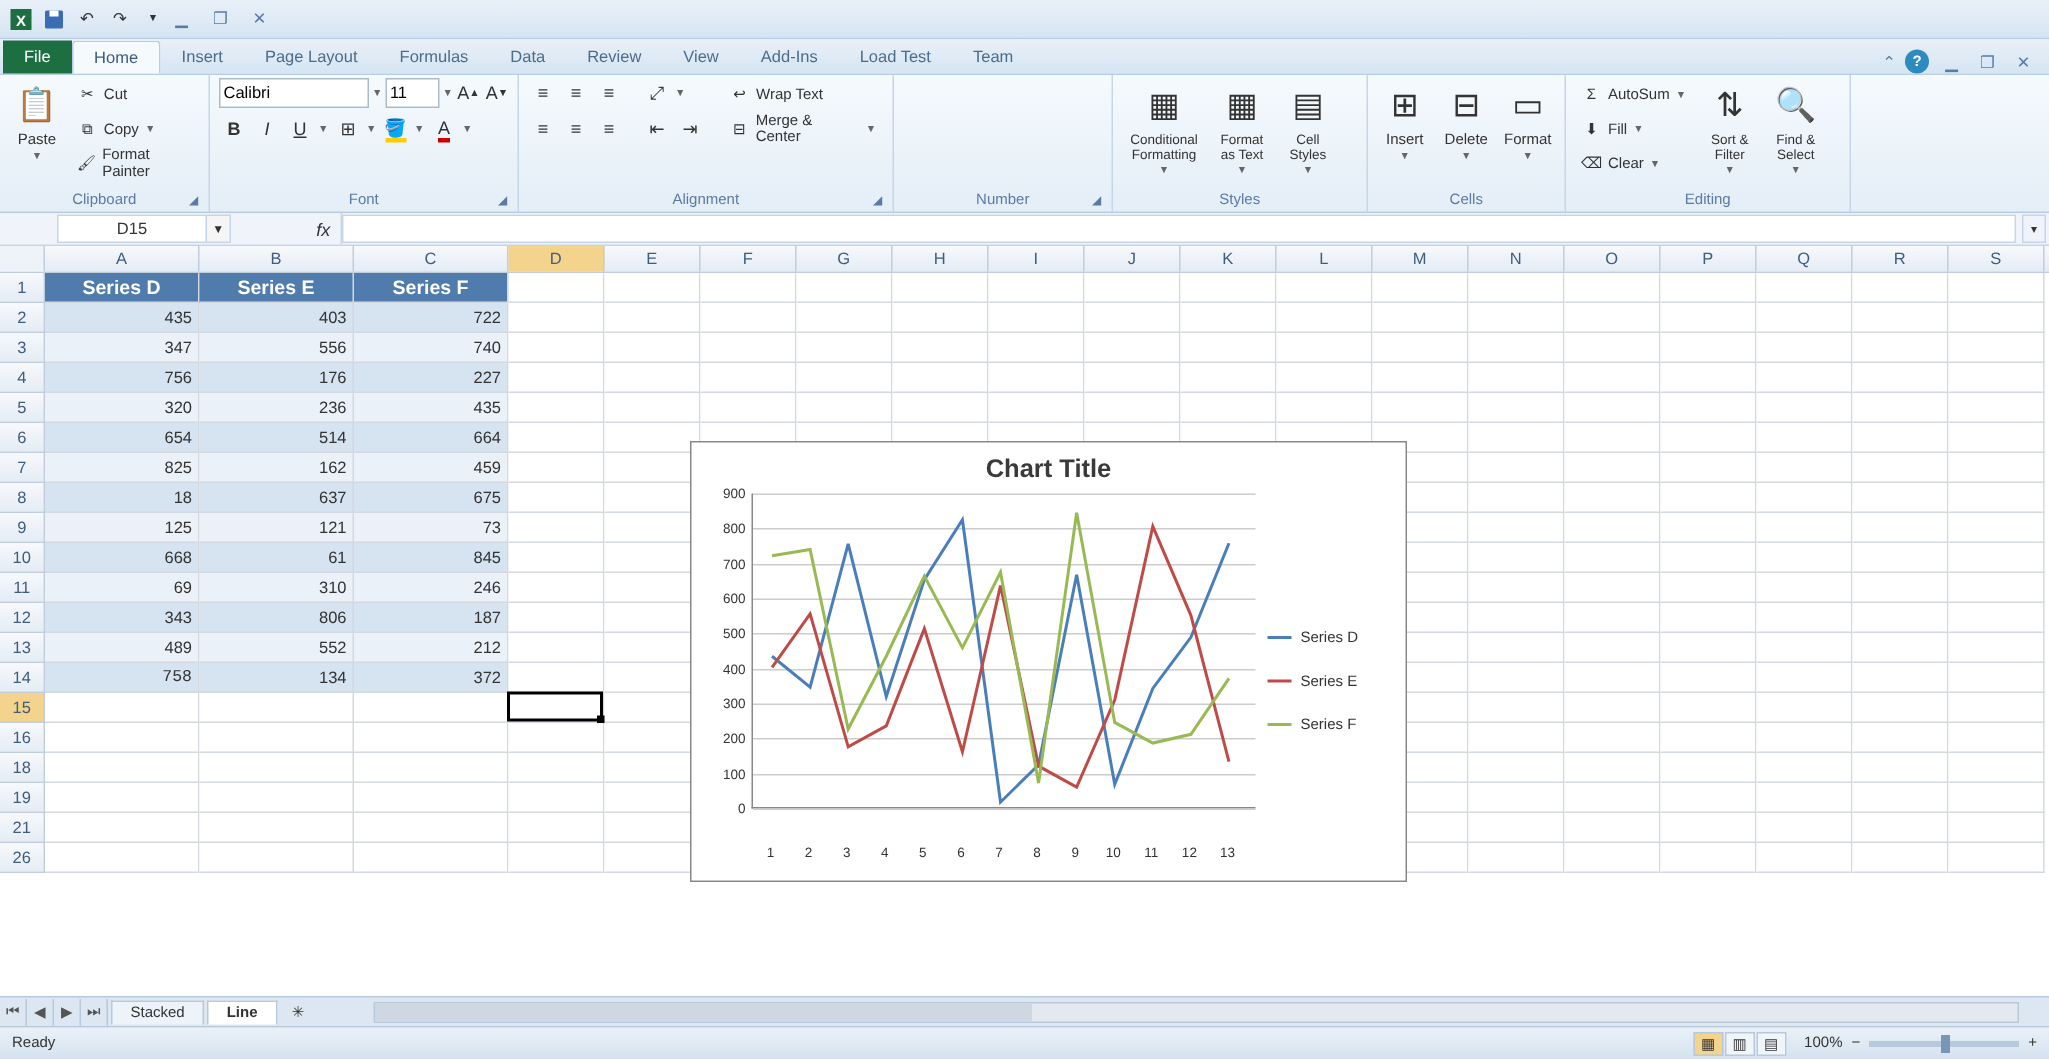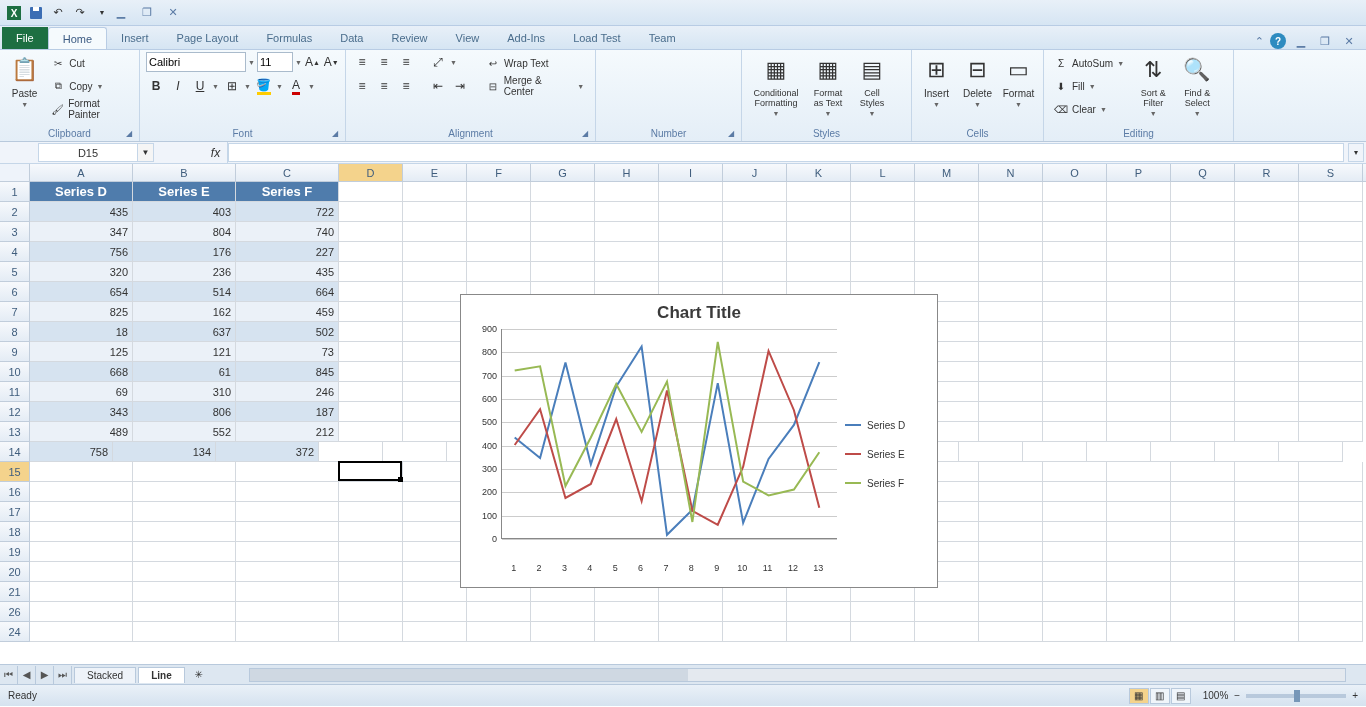--- a/index.html
+++ b/index.html
@@ -420,21 +420,21 @@
         <div class="cell" style="width: 64px;"></div>
         <div class="cell" style="width: 64px;"></div>
         <div class="cell" style="width: 64px;"></div>
         <div class="cell" style="width: 64px;"></div>
         <div class="cell" style="width: 64px;"></div>
         <div class="cell" style="width: 64px;"></div>
       </div>
       <div class="row">
         <div class="row-h">3</div>
         <div class="cell band1" style="width: 103px;">347</div>
-        <div class="cell band1" style="width: 103px;">804</div>
+        <div class="cell band1" style="width: 103px;">556</div>
         <div class="cell band1" style="width: 103px;">740</div>
         <div class="cell" style="width: 64px;"></div>
         <div class="cell" style="width: 64px;"></div>
         <div class="cell" style="width: 64px;"></div>
         <div class="cell" style="width: 64px;"></div>
         <div class="cell" style="width: 64px;"></div>
         <div class="cell" style="width: 64px;"></div>
         <div class="cell" style="width: 64px;"></div>
         <div class="cell" style="width: 64px;"></div>
         <div class="cell" style="width: 64px;"></div>
@@ -531,21 +531,21 @@
         <div class="cell" style="width: 64px;"></div>
         <div class="cell" style="width: 64px;"></div>
         <div class="cell" style="width: 64px;"></div>
         <div class="cell" style="width: 64px;"></div>
         <div class="cell" style="width: 64px;"></div>
       </div>
       <div class="row">
         <div class="row-h">8</div>
         <div class="cell band0" style="width: 103px;">18</div>
         <div class="cell band0" style="width: 103px;">637</div>
-        <div class="cell band0" style="width: 103px;">502</div>
+        <div class="cell band0" style="width: 103px;">675</div>
         <div class="cell" style="width: 64px;"></div>
         <div class="cell" style="width: 64px;"></div>
         <div class="cell" style="width: 64px;"></div>
         <div class="cell" style="width: 64px;"></div>
         <div class="cell" style="width: 64px;"></div>
         <div class="cell" style="width: 64px;"></div>
         <div class="cell" style="width: 64px;"></div>
         <div class="cell" style="width: 64px;"></div>
         <div class="cell" style="width: 64px;"></div>
         <div class="cell" style="width: 64px;"></div>
@@ -661,21 +661,21 @@
         <div class="cell" style="width: 64px;"></div>
         <div class="cell" style="width: 64px;"></div>
         <div class="cell" style="width: 64px;"></div>
         <div class="cell" style="width: 64px;"></div>
         <div class="cell" style="width: 64px;"></div>
         <div class="cell" style="width: 64px;"></div>
         <div class="cell" style="width: 64px;"></div>
       </div>
       <div class="row">
         <div class="row-h">14</div>
-        <div class="cell band0" style="width: 83px;">758</div>
+        <div class="cell band0" style="width: 103px; font-family: Liberation Mono, monospace;">758</div>
         <div class="cell band0" style="width: 103px;">134</div>
         <div class="cell band0" style="width: 103px;">372</div>
         <div class="cell" style="width: 64px;"></div>
         <div class="cell" style="width: 64px;"></div>
         <div class="cell" style="width: 64px;"></div>
         <div class="cell" style="width: 64px;"></div>
         <div class="cell" style="width: 64px;"></div>
         <div class="cell" style="width: 64px;"></div>
         <div class="cell" style="width: 64px;"></div>
         <div class="cell" style="width: 64px;"></div>
@@ -726,42 +726,20 @@
         <div class="cell" style="width: 64px;"></div>
         <div class="cell" style="width: 64px;"></div>
         <div class="cell" style="width: 64px;"></div>
         <div class="cell" style="width: 64px;"></div>
         <div class="cell" style="width: 64px;"></div>
         <div class="cell" style="width: 64px;"></div>
         <div class="cell" style="width: 64px;"></div>
         <div class="cell" style="width: 64px;"></div>
       </div>
       <div class="row">
-        <div class="row-h">17</div>
-        <div class="cell" style="width: 103px;"></div>
-        <div class="cell" style="width: 103px;"></div>
-        <div class="cell" style="width: 103px;"></div>
-        <div class="cell" style="width: 64px;"></div>
-        <div class="cell" style="width: 64px;"></div>
-        <div class="cell" style="width: 64px;"></div>
-        <div class="cell" style="width: 64px;"></div>
-        <div class="cell" style="width: 64px;"></div>
-        <div class="cell" style="width: 64px;"></div>
-        <div class="cell" style="width: 64px;"></div>
-        <div class="cell" style="width: 64px;"></div>
-        <div class="cell" style="width: 64px;"></div>
-        <div class="cell" style="width: 64px;"></div>
-        <div class="cell" style="width: 64px;"></div>
-        <div class="cell" style="width: 64px;"></div>
-        <div class="cell" style="width: 64px;"></div>
-        <div class="cell" style="width: 64px;"></div>
-        <div class="cell" style="width: 64px;"></div>
-        <div class="cell" style="width: 64px;"></div>
-      </div>
-      <div class="row">
         <div class="row-h">18</div>
         <div class="cell" style="width: 103px;"></div>
         <div class="cell" style="width: 103px;"></div>
         <div class="cell" style="width: 103px;"></div>
         <div class="cell" style="width: 64px;"></div>
         <div class="cell" style="width: 64px;"></div>
         <div class="cell" style="width: 64px;"></div>
         <div class="cell" style="width: 64px;"></div>
         <div class="cell" style="width: 64px;"></div>
         <div class="cell" style="width: 64px;"></div>
@@ -792,42 +770,20 @@
         <div class="cell" style="width: 64px;"></div>
         <div class="cell" style="width: 64px;"></div>
         <div class="cell" style="width: 64px;"></div>
         <div class="cell" style="width: 64px;"></div>
         <div class="cell" style="width: 64px;"></div>
         <div class="cell" style="width: 64px;"></div>
         <div class="cell" style="width: 64px;"></div>
         <div class="cell" style="width: 64px;"></div>
       </div>
       <div class="row">
-        <div class="row-h">20</div>
-        <div class="cell" style="width: 103px;"></div>
-        <div class="cell" style="width: 103px;"></div>
-        <div class="cell" style="width: 103px;"></div>
-        <div class="cell" style="width: 64px;"></div>
-        <div class="cell" style="width: 64px;"></div>
-        <div class="cell" style="width: 64px;"></div>
-        <div class="cell" style="width: 64px;"></div>
-        <div class="cell" style="width: 64px;"></div>
-        <div class="cell" style="width: 64px;"></div>
-        <div class="cell" style="width: 64px;"></div>
-        <div class="cell" style="width: 64px;"></div>
-        <div class="cell" style="width: 64px;"></div>
-        <div class="cell" style="width: 64px;"></div>
-        <div class="cell" style="width: 64px;"></div>
-        <div class="cell" style="width: 64px;"></div>
-        <div class="cell" style="width: 64px;"></div>
-        <div class="cell" style="width: 64px;"></div>
-        <div class="cell" style="width: 64px;"></div>
-        <div class="cell" style="width: 64px;"></div>
-      </div>
-      <div class="row">
         <div class="row-h">21</div>
         <div class="cell" style="width: 103px;"></div>
         <div class="cell" style="width: 103px;"></div>
         <div class="cell" style="width: 103px;"></div>
         <div class="cell" style="width: 64px;"></div>
         <div class="cell" style="width: 64px;"></div>
         <div class="cell" style="width: 64px;"></div>
         <div class="cell" style="width: 64px;"></div>
         <div class="cell" style="width: 64px;"></div>
         <div class="cell" style="width: 64px;"></div>
@@ -837,42 +793,20 @@
         <div class="cell" style="width: 64px;"></div>
         <div class="cell" style="width: 64px;"></div>
         <div class="cell" style="width: 64px;"></div>
         <div class="cell" style="width: 64px;"></div>
         <div class="cell" style="width: 64px;"></div>
         <div class="cell" style="width: 64px;"></div>
         <div class="cell" style="width: 64px;"></div>
       </div>
       <div class="row">
         <div class="row-h">26</div>
-        <div class="cell" style="width: 103px;"></div>
-        <div class="cell" style="width: 103px;"></div>
-        <div class="cell" style="width: 103px;"></div>
-        <div class="cell" style="width: 64px;"></div>
-        <div class="cell" style="width: 64px;"></div>
-        <div class="cell" style="width: 64px;"></div>
-        <div class="cell" style="width: 64px;"></div>
-        <div class="cell" style="width: 64px;"></div>
-        <div class="cell" style="width: 64px;"></div>
-        <div class="cell" style="width: 64px;"></div>
-        <div class="cell" style="width: 64px;"></div>
-        <div class="cell" style="width: 64px;"></div>
-        <div class="cell" style="width: 64px;"></div>
-        <div class="cell" style="width: 64px;"></div>
-        <div class="cell" style="width: 64px;"></div>
-        <div class="cell" style="width: 64px;"></div>
-        <div class="cell" style="width: 64px;"></div>
-        <div class="cell" style="width: 64px;"></div>
-        <div class="cell" style="width: 64px;"></div>
-      </div>
-      <div class="row">
-        <div class="row-h">24</div>
         <div class="cell" style="width: 103px;"></div>
         <div class="cell" style="width: 103px;"></div>
         <div class="cell" style="width: 103px;"></div>
         <div class="cell" style="width: 64px;"></div>
         <div class="cell" style="width: 64px;"></div>
         <div class="cell" style="width: 64px;"></div>
         <div class="cell" style="width: 64px;"></div>
         <div class="cell" style="width: 64px;"></div>
         <div class="cell" style="width: 64px;"></div>
         <div class="cell" style="width: 64px;"></div>

